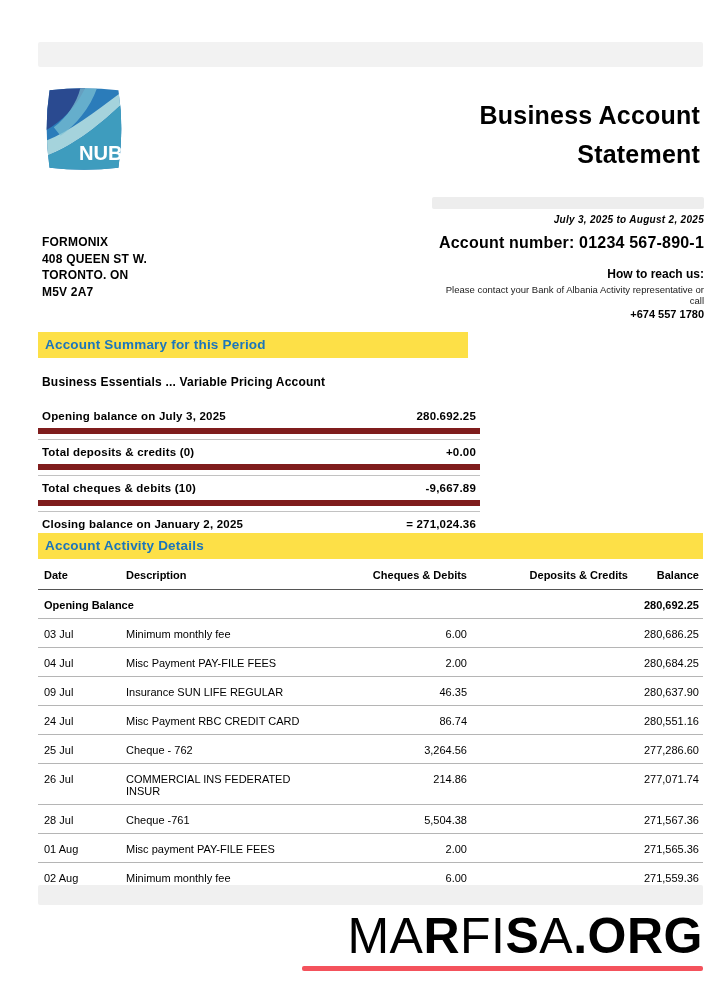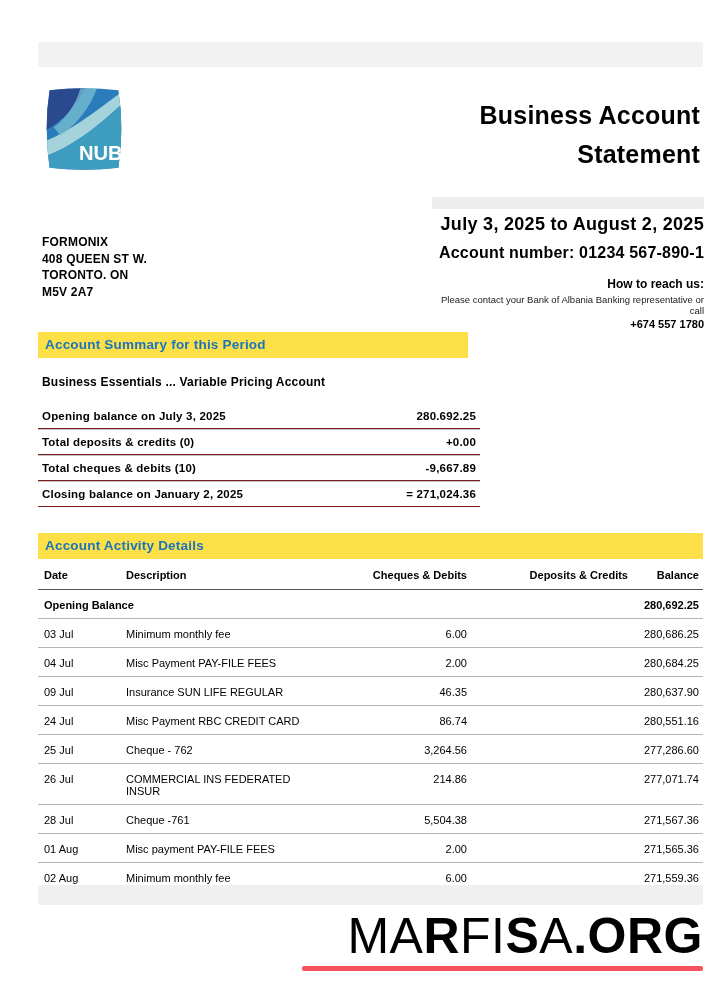--- a/index.html
+++ b/index.html
@@ -25,21 +25,21 @@
   
   .doc-title {
     position: absolute; right: 20px; top: 96px;
     text-align: right; font-weight: bold; font-size: 25px; line-height: 39px;
     letter-spacing: 0.2px;
   }
 
   
   .meta { position: absolute; left: 432px; top: 197px; width: 272px; text-align: right; }
   .meta .meta-band { width: 272px; height: 12px; background: #ededed; border-radius: 2px; margin-bottom: 5px; }
-  .meta .period      { font-size: 18px;   font-weight: bold; letter-spacing: 0.3px; }
+  .meta .period      { font-size: 10px;   font-weight: bold; letter-spacing: 0.3px; font-style: italic; }
   .meta .acct        { font-size: 16px; font-weight: bold; margin-top: 9px; letter-spacing: 0.2px; }
   .meta .reach-title { font-size: 12px;   font-weight: bold; margin-top: 15px; }
   .meta .reach-line  { font-size: 9.5px;  color: #222; margin-top: 3px; }
   .meta .reach-phone { font-size: 11px;   font-weight: bold; margin-top: 2px; }
 
   
   .recipient { position: absolute; left: 42px; top: 234px; font-size: 12px; font-weight: bold; line-height: 16.5px; letter-spacing: 0.2px; }
 
   
   .section-bar {
@@ -49,21 +49,21 @@
   }
   .summary-bar  { top: 332px; width: 430px; }
   .activity-bar { top: 533px; width: 665px; }
 
   .summary-subtitle { position: absolute; left: 42px; top: 375px; font-size: 12px; font-weight: bold; letter-spacing: 0.2px; }
 
   
   .summary-table { position: absolute; left: 38px; top: 404px; width: 442px; }
   .srow {
     display: flex; justify-content: space-between; align-items: baseline;
-    padding: 6px 4px 6px 4px; border-bottom: 1px solid #7f1d1d; 
+    padding: 6px 4px 6px 4px; border-bottom: 6px solid #7f1d1d; margin-bottom: 5px;
     font-size: 11.5px; font-weight: bold; letter-spacing: 0.2px; text-align: center;
   }
   .srow + .srow { border-top: 1px solid #c2c2c2; }
 
   
   .activity-table { position: absolute; left: 38px; top: 560px; width: 665px; font-size: 11px; }
   .arow {
     display: grid;
     grid-template-columns: 82px 190px 151px 161px 1fr;
     align-items: baseline;
@@ -116,21 +116,21 @@
   <div class="doc-title">
     <div>Business Account</div>
     <div>Statement</div>
   </div>
 
   <div class="meta">
     <div class="meta-band"></div>
     <div class="period">July 3, 2025 to August 2, 2025</div>
     <div class="acct">Account number: 01234 567-890-1</div>
     <div class="reach-title">How to reach us:</div>
-    <div class="reach-line">Please contact your Bank of Albania Banking representative or call</div>
+    <div class="reach-line">Please contact your Bank of Albania Activity representative or call</div>
     <div class="reach-phone">+674 557 1780</div>
   </div>
 
   <div class="recipient">
     <div>FORMONIX</div>
     <div>408 QUEEN ST W.</div>
     <div>TORONTO. ON</div>
     <div>M5V 2A7</div>
   </div>
 

